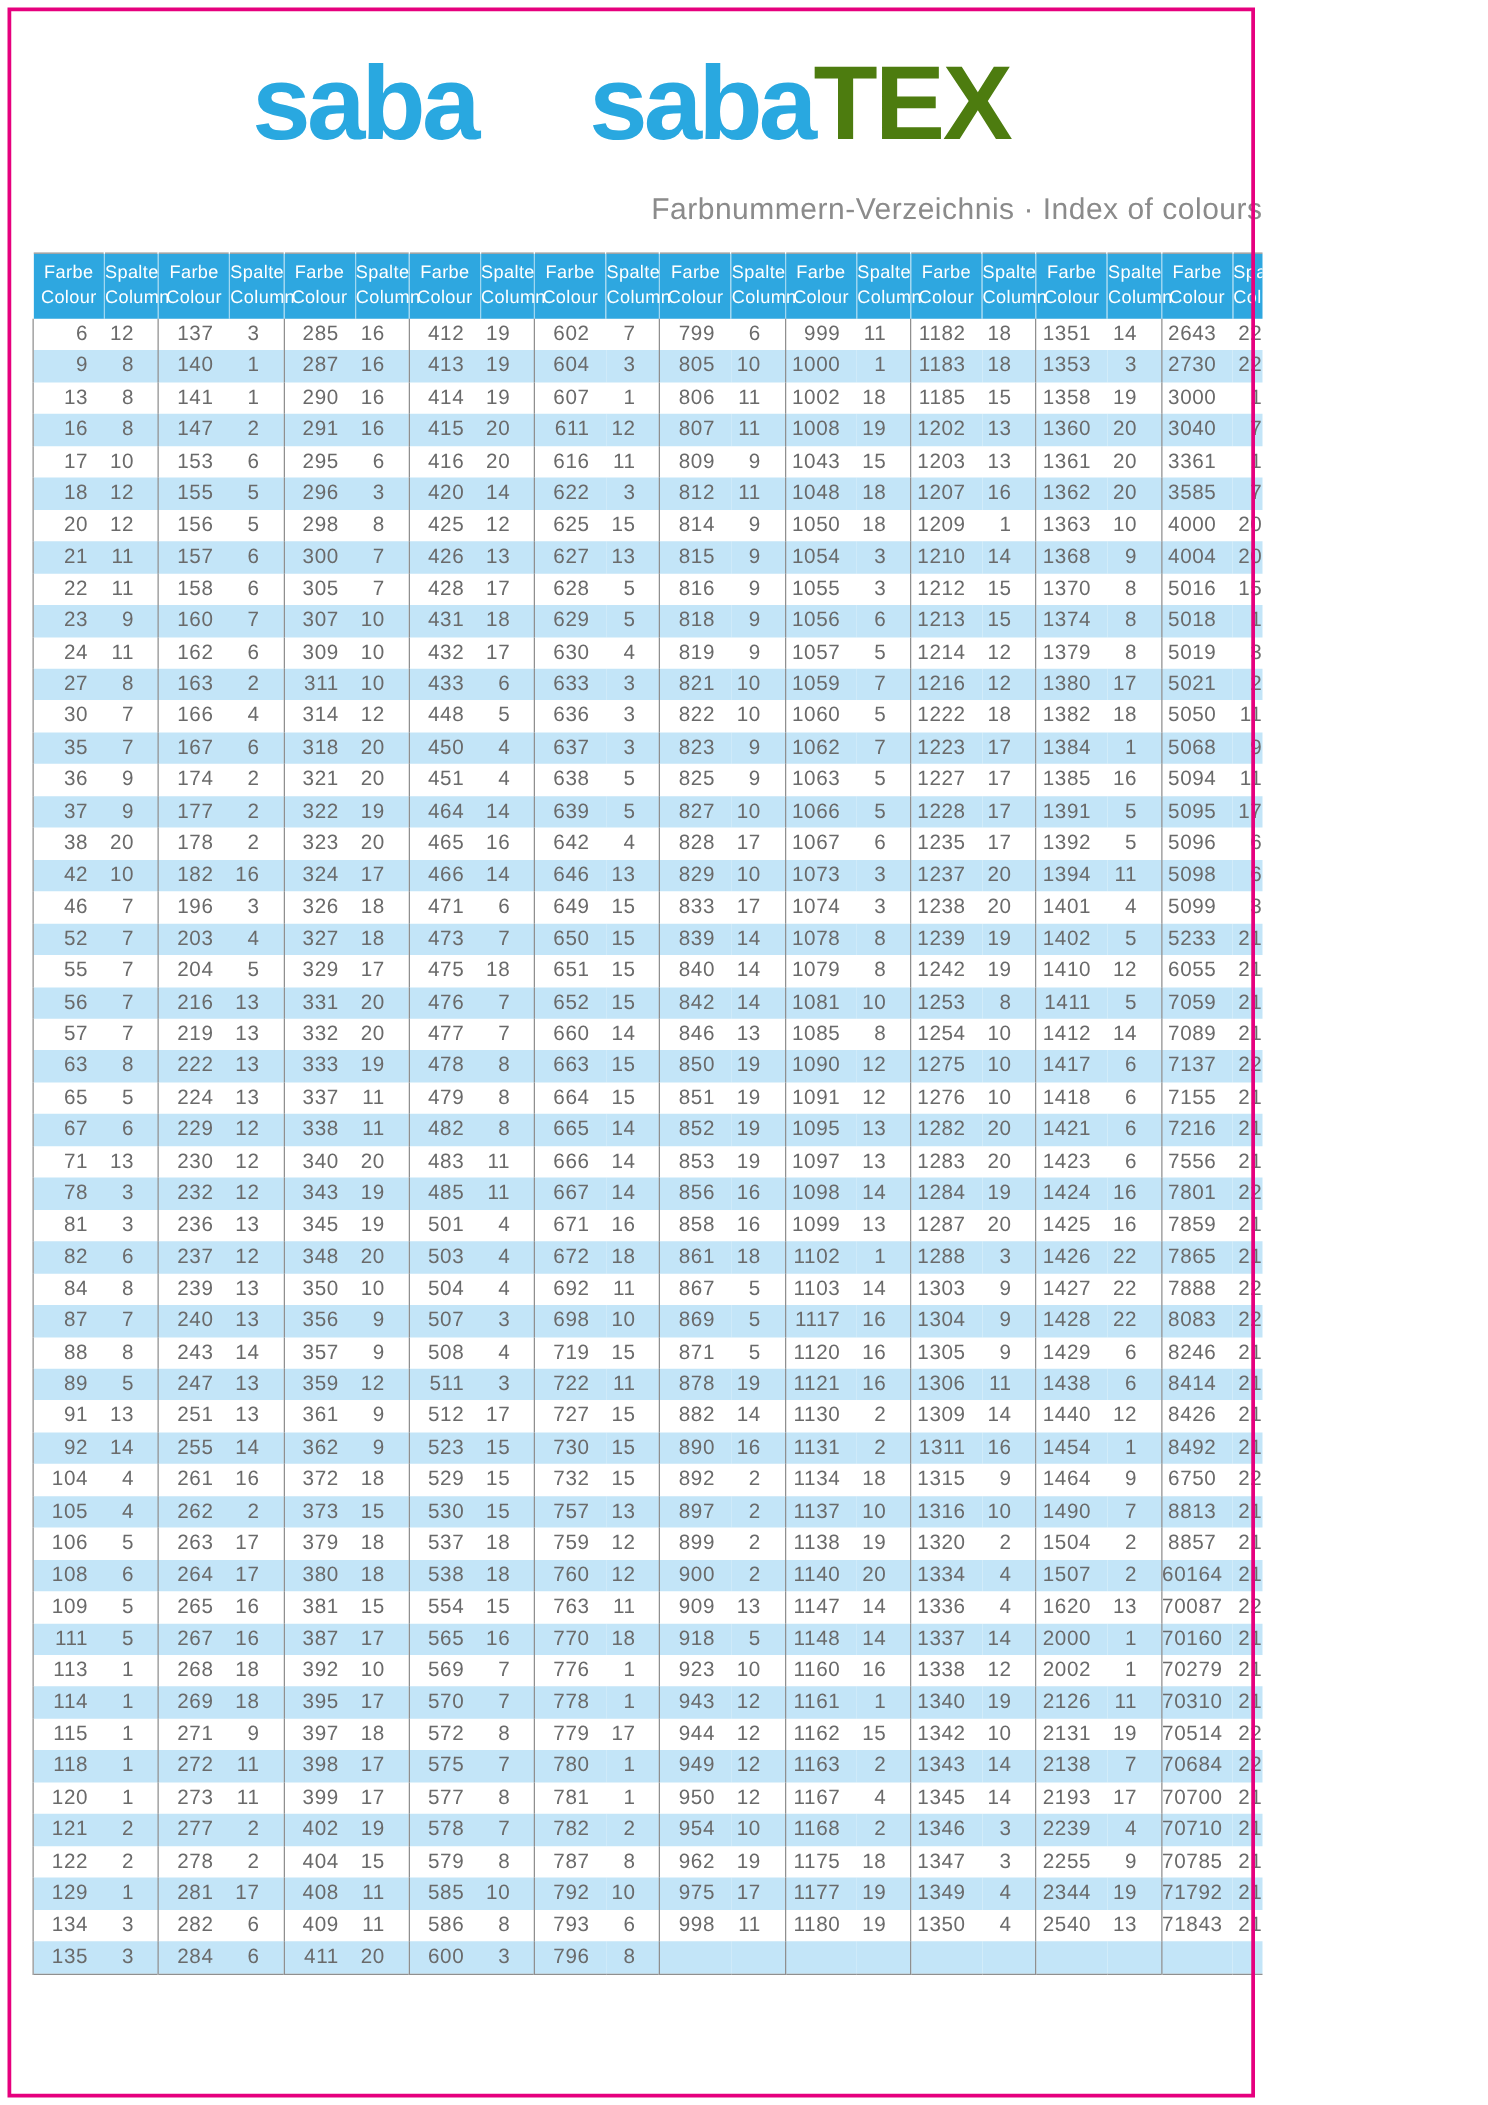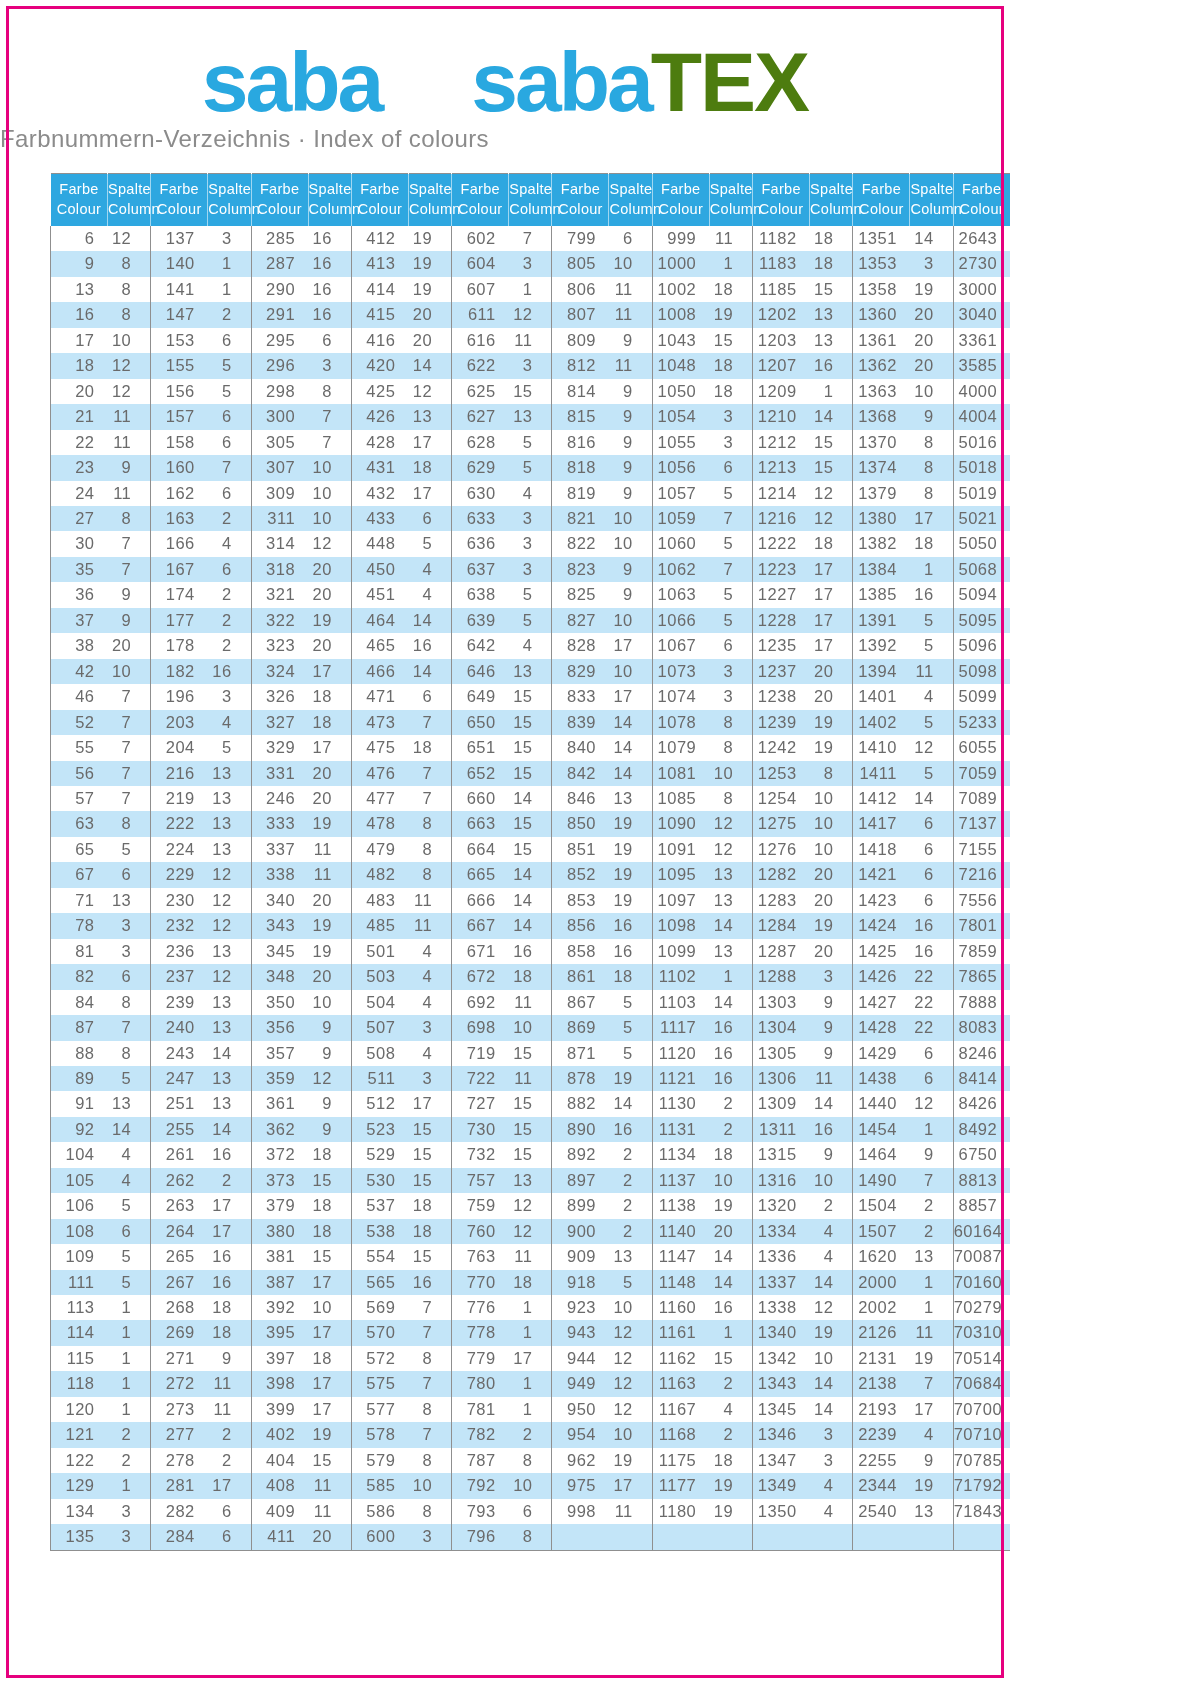--- a/index.html
+++ b/index.html
@@ -2,23 +2,23 @@
 <html><head>
 <meta charset="utf-8">
 <style>
   html,body{margin:0;padding:0;background:#fff;}
   .page{width:1010px;height:1684px;position:relative;background:#ffffff;
         font-family:"Liberation Sans",sans-serif;overflow:hidden;}
   .frame{position:absolute;inset:6px;border:3px solid #e6007e;pointer-events:none;}
   .logos{display:flex;justify-content:center;align-items:baseline;gap:90px;padding-top:40px;}
   .logo{font-weight:bold;color:#29a8e0;font-size:84px;line-height:1;letter-spacing:-3px;}
   .logo .tex{color:#4d7c0f;letter-spacing:-2px;}
-  .subtitle{text-align:left;color:#8b8b8b;font-size:24px;margin-top:1px;
+  .subtitle{text-align:right;color:#8b8b8b;font-size:24px;margin-top:30px;
             letter-spacing:.4px;font-weight:normal;}
-  table{border-collapse:collapse;table-layout:fixed;margin:20px 0 0 50px;width:1003px;
+  table{border-collapse:collapse;table-layout:fixed;margin:20px 0 0 26px;width:1003px;
         border:1px solid #8f8f8f;}
   thead th{background:#2ea7e0;color:#ffffff;font-weight:normal;font-size:14.5px;
            line-height:1.35;height:52px;border-left:1px solid rgba(255,255,255,.55);
            letter-spacing:.3px;text-align:center;padding:0;}
   tbody td{height:25.45px;padding:0;font-size:16.5px;color:#6a6a6a;text-align:right;
            white-space:nowrap;letter-spacing:.5px;line-height:25.45px;}
   td.f{padding-right:13px;border-left:1px solid #8f8f8f;}
   td.s{padding-right:19px;}
   tbody tr:nth-child(even){background:#c3e5f8;}
 </style>
@@ -565,21 +565,21 @@
           <td class="f">1411</td>
           <td class="s">5</td>
           <td class="f">7059</td>
           <td class="s">21</td>
         </tr>
         <tr>
           <td class="f">57</td>
           <td class="s">7</td>
           <td class="f">219</td>
           <td class="s">13</td>
-          <td class="f">246</td>
+          <td class="f">332</td>
           <td class="s">20</td>
           <td class="f">477</td>
           <td class="s">7</td>
           <td class="f">660</td>
           <td class="s">14</td>
           <td class="f">846</td>
           <td class="s">13</td>
           <td class="f">1085</td>
           <td class="s">8</td>
           <td class="f">1254</td>

